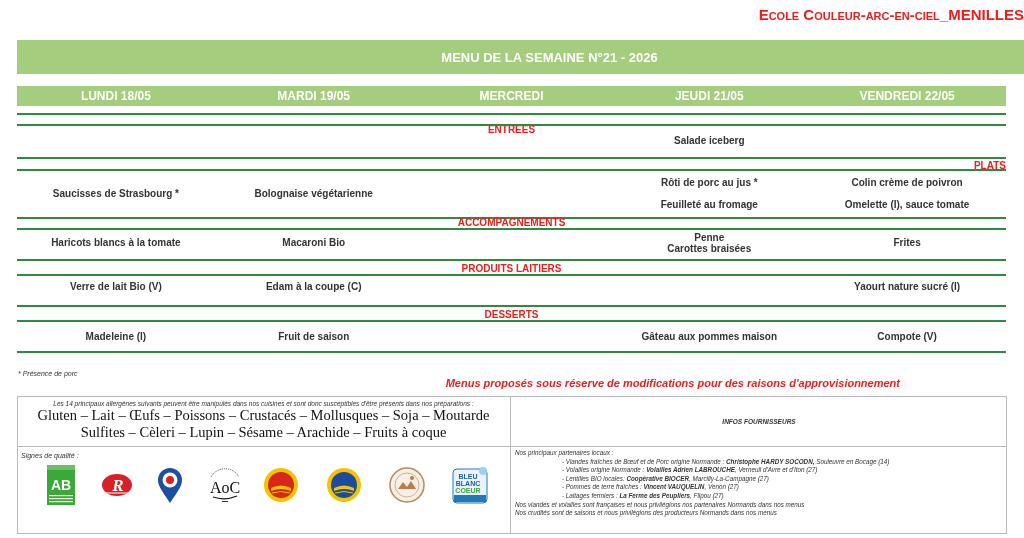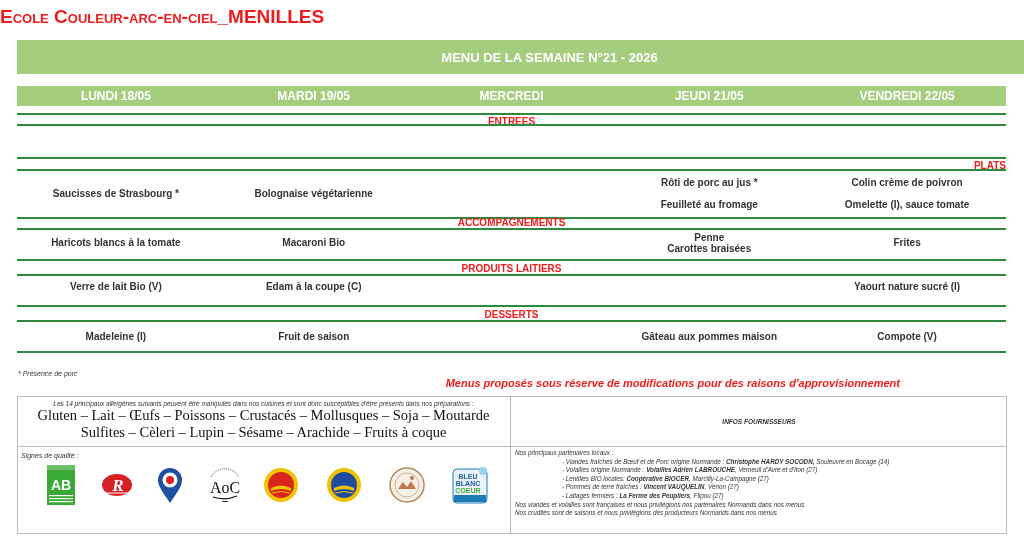--- a/index.html
+++ b/index.html
@@ -1,18 +1,18 @@
 <!DOCTYPE html>
 <html><head>
 <meta charset="utf-8">
 <style>
   html, body { margin:0; padding:0; background:#ffffff; }
   body { width:1024px; height:538px; position:relative; overflow:hidden; font-family:"Liberation Sans", sans-serif; color:#333; }
   .abs { position:absolute; }
-  #school-title { top:6px; left:0; width:1024px; text-align:left; color:#ee1c1c; font-weight:bold; font-size:19px; }
+  #school-title { top:6px; left:0; width:1024px; text-align:right; color:#ee1c1c; font-weight:bold; font-size:15px; }
   #school-title .sc { font-variant: small-caps; }
   #week-bar { left:17px; top:40px; width:989px; height:34px; background:#a5cd7e; color:#fff; font-weight:bold; font-size:13px; display:flex; align-items:center; justify-content:center;padding-left:38px; }
   #day-bar { left:17px; top:86px; width:989px; height:20px; background:#a5cd7e; display:flex; }
   #day-bar .day { flex:1; color:#fff; font-weight:bold; font-size:12px; text-align:center; line-height:20px; }
   .gline { position:absolute; left:17px; width:989px; height:2px; background:#2e8b3e; }
   .sect { position:absolute; left:17px; width:989px; text-align:center; color:#ee1c1c; font-weight:bold; font-size:10px; }
   .row { position:absolute; left:17px; width:989px; display:flex; }
   .cell { flex:1; display:flex; flex-direction:column; justify-content:space-around; align-items:center; font-size:10px; font-weight:bold; color:#333; text-align:center; }
   .cell span { display:block; }
   #pork-note { left:18px; top:370px; font-size:7px; font-style:italic; color:#333; }
@@ -41,26 +41,29 @@
 <div id="day-bar" class="abs">
   <div class="day">LUNDI 18/05</div>
   <div class="day">MARDI 19/05</div>
   <div class="day">MERCREDI</div>
   <div class="day">JEUDI 21/05</div>
   <div class="day">VENDREDI 22/05</div>
 </div>
 
 <div id="menu-grid">
     <div class="gline" style="top: 113px;"></div>
-    <div class="sect" style="top: 116px;">ENTREES</div>
+    <div class="sect" style="top: 124px;">ENTREES</div>
     <div class="gline" style="top: 124px;"></div>
     <div class="row" style="top: 126px; height: 28px;">
       <div class="cell"></div>
       <div class="cell"></div>
       <div class="cell"></div>
+      <div class="cell">
+        <span>Salade iceberg</span>
+      </div>
       <div class="cell"></div>
     </div>
     <div class="gline" style="top: 157px;"></div>
     <div class="sect" style="top: 160px; text-align: right;">PLATS</div>
     <div class="gline" style="top: 169px;"></div>
     <div class="row" style="top: 171px; height: 45px;">
       <div class="cell">
         <span>Saucisses de Strasbourg *</span>
       </div>
       <div class="cell">

